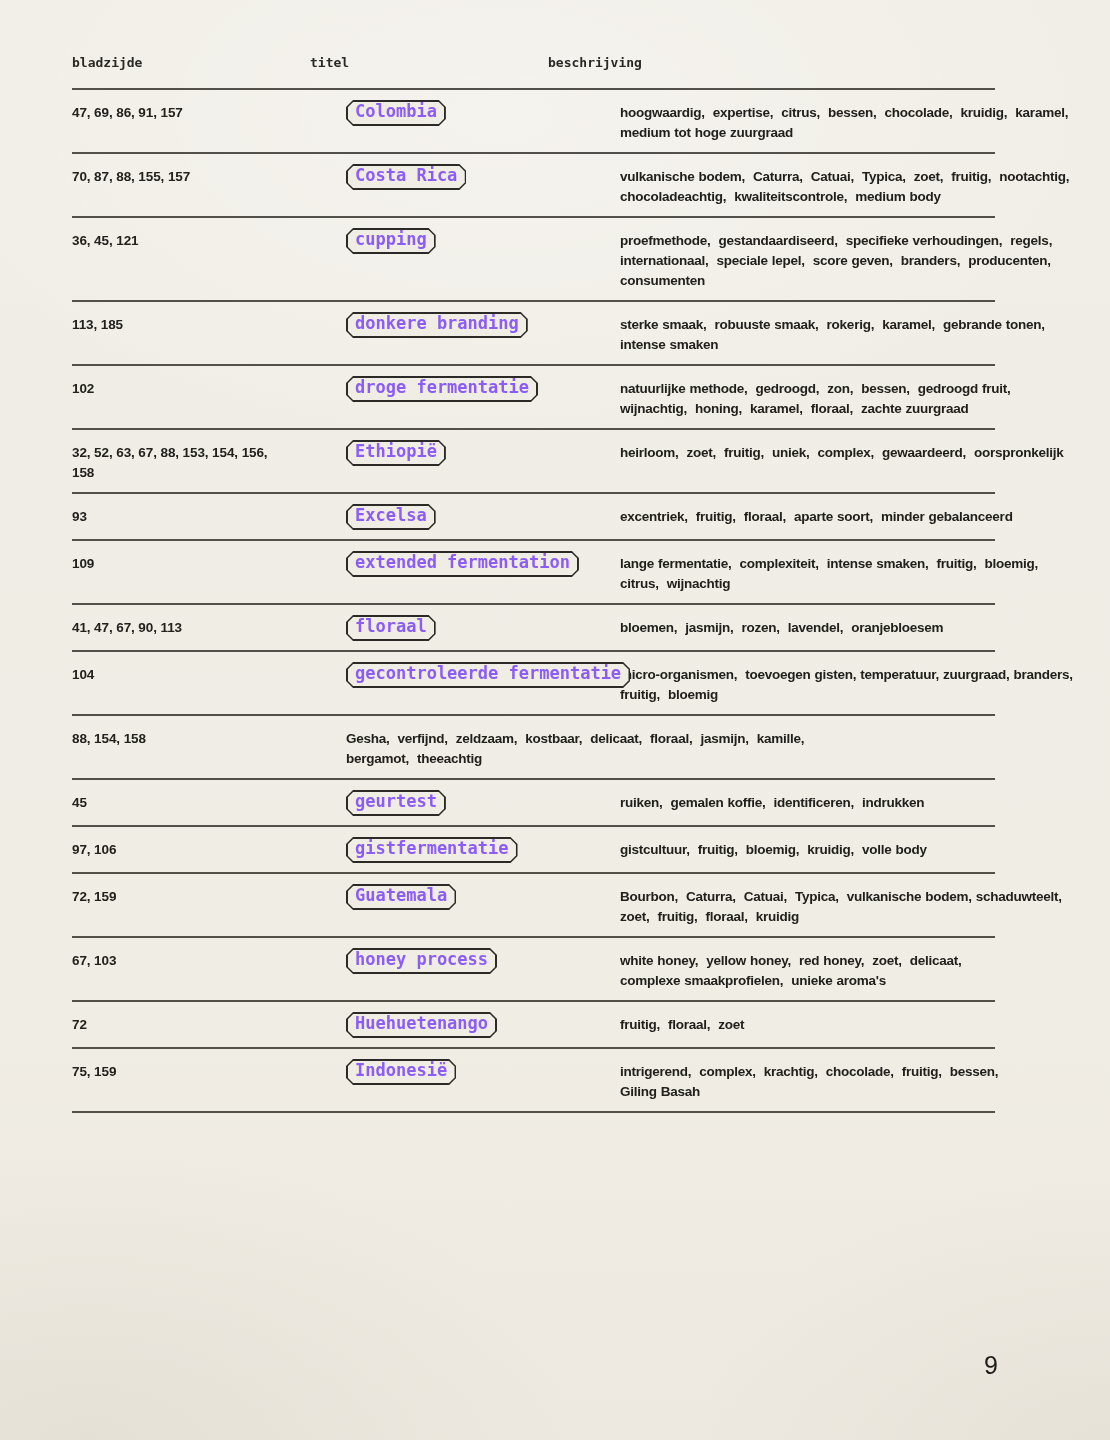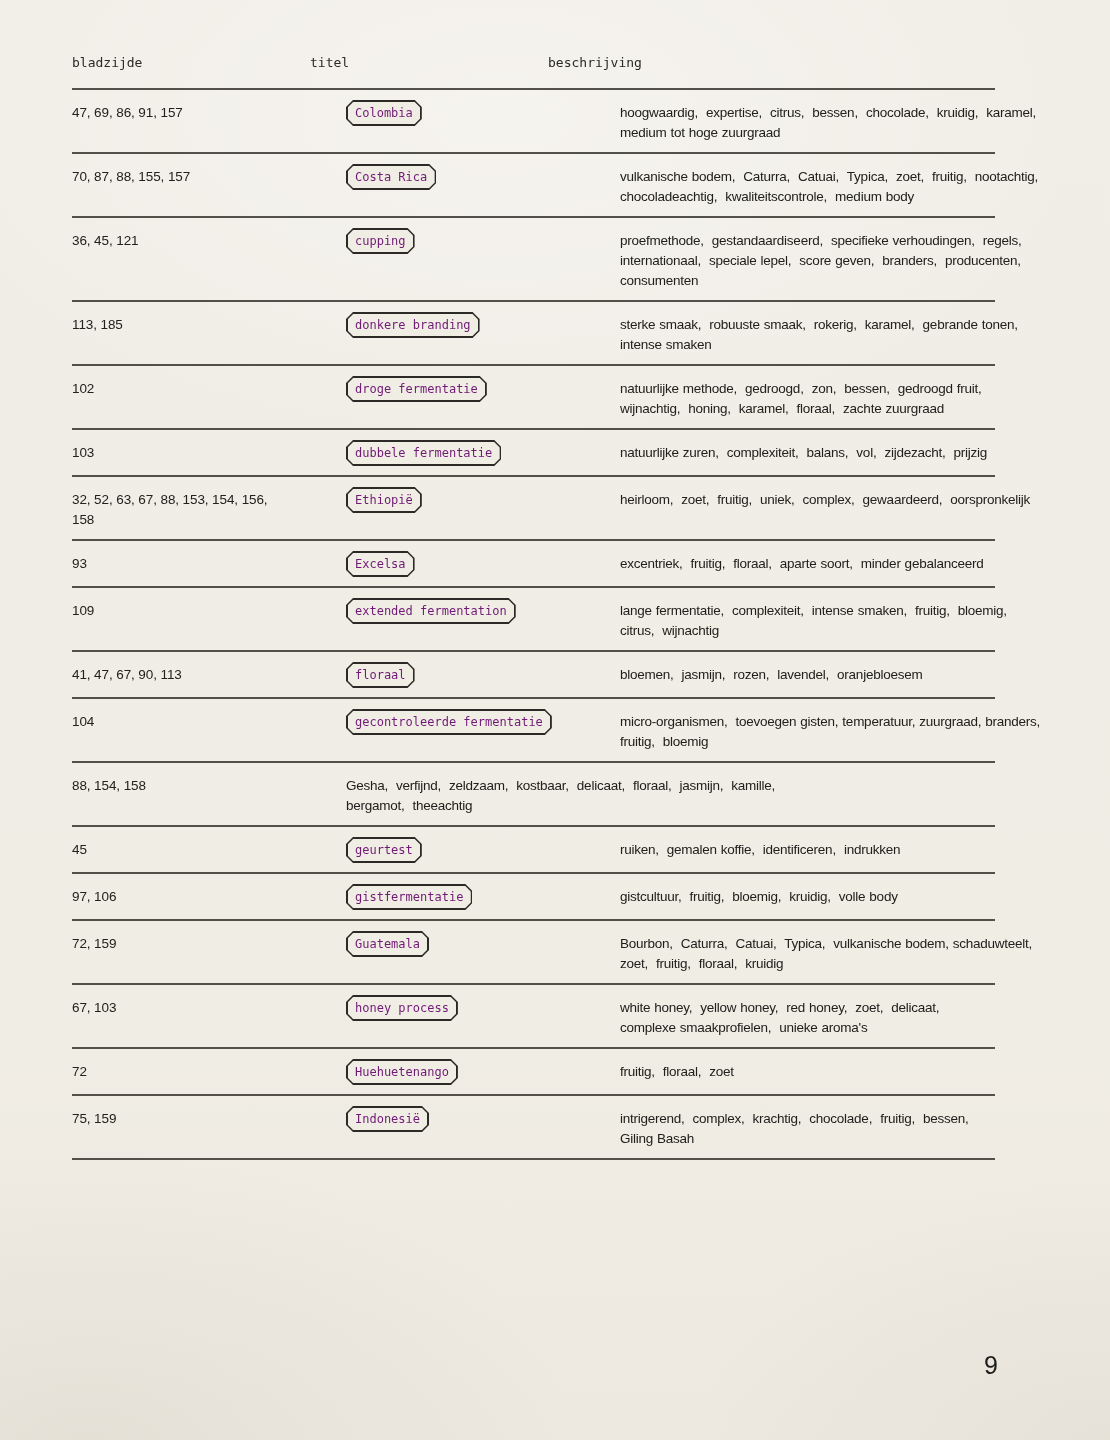--- a/index.html
+++ b/index.html
@@ -20,21 +20,21 @@
     color: #24231f;
   }
 
   .page {
     position: relative;
     width: 1110px;
     height: 1440px;
     padding: 56px 115px 0 72px;
   }
 
-  .index-table { width: 923px; }
+  .index-table { width: 923px; font-weight: bold; }
 
   .row {
     display: grid;
     grid-template-columns: 238px 238px 447px;
     border-bottom: 2px solid #53504a;
   }
 
   .header-row { padding: 0 0 18px 0; }
 
   .header-cell {
@@ -85,23 +85,23 @@
     position: absolute;
     inset: 1.6px;
     background: #f0ede5;
     clip-path: polygon(6px 0, calc(100% - 6px) 0, 100% 6px, 100% calc(100% - 6px),
                        calc(100% - 6px) 100%, 6px 100%, 0 calc(100% - 6px), 0 6px);
   }
   .pill-label {
     position: relative;
     z-index: 1;
     font-family: "DejaVu Sans Mono", "Liberation Mono", monospace;
-    font-size: 12px;
+    font-size: 17px;
     line-height: 15px;
-    color: #701a75;
+    color: #8b5cf6;
     white-space: pre;
     margin-top: 29px;
   }
 
   .page-number {
     position: absolute;
     top: 1350px;
     right: 112px;
     font-size: 25px;
     line-height: 30px;
@@ -171,29 +171,20 @@
     <div class="cell-pages">102</div>
     <div class="cell-title">
       <span class="pill">
         <span class="pill-label">droge fermentatie</span>
       </span>
     </div>
     <div class="cell-desc">natuurlijke methode,  gedroogd,  zon,  bessen,  gedroogd fruit,
 wijnachtig,  honing,  karamel,  floraal,  zachte zuurgraad</div>
   </div>
 
-  <div class="row data-row">
-    <div class="cell-pages">103</div>
-    <div class="cell-title">
-      <span class="pill">
-        <span class="pill-label">dubbele fermentatie</span>
-      </span>
-    </div>
-    <div class="cell-desc">natuurlijke zuren,  complexiteit,  balans,  vol,  zijdezacht,  prijzig</div>
-  </div>
 
   <div class="row data-row">
     <div class="cell-pages">32, 52, 63, 67, 88, 153, 154, 156,
 158</div>
     <div class="cell-title">
       <span class="pill">
         <span class="pill-label">Ethiopië</span>
       </span>
     </div>
     <div class="cell-desc">heirloom,  zoet,  fruitig,  uniek,  complex,  gewaardeerd,  oorspronkelijk</div>

